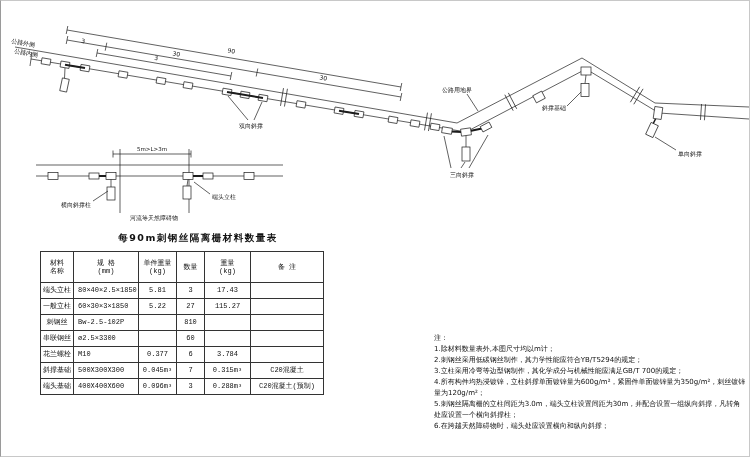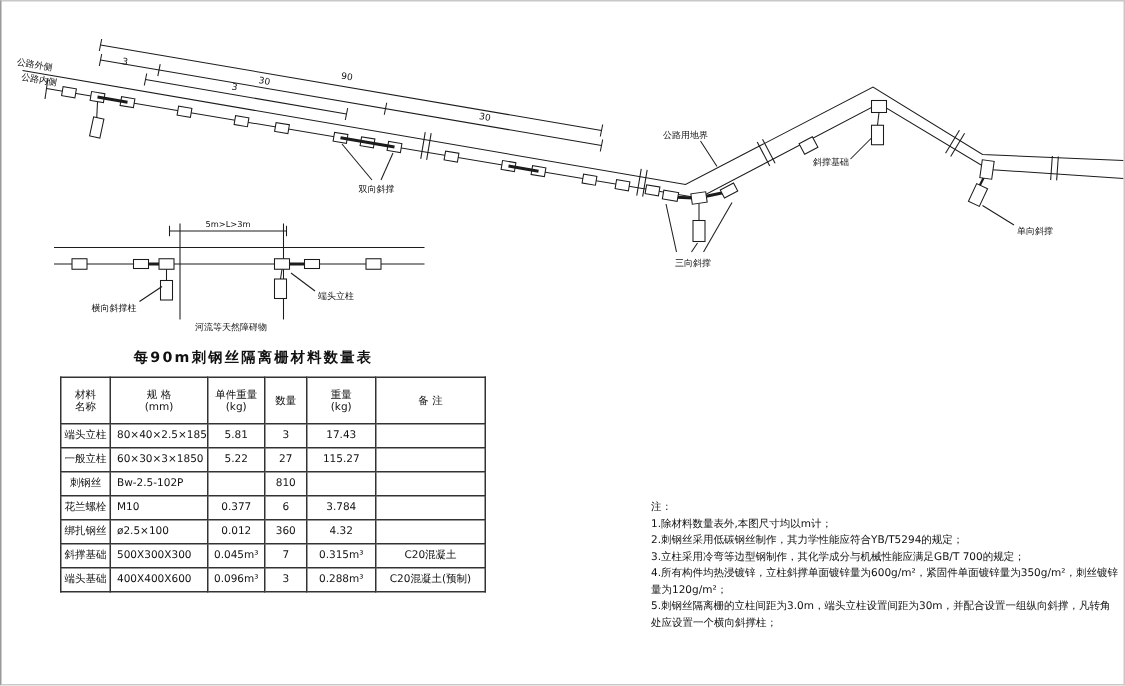--- a/index.html
+++ b/index.html
@@ -8,26 +8,26 @@
     font-family:"DejaVu Sans","Liberation Sans",sans-serif;color:#111;
     overflow:hidden;border:1px solid #c8c8c8;box-sizing:border-box;
     border-left:1px solid #9a9a9a;
   }
   svg{position:absolute;left:0;top:0;}
   svg text{fill:#111;font-family:"DejaVu Sans","Liberation Sans",sans-serif;}
   .lbl{font-size:6px;}
   .dim{font-size:6px;}
 
   #table-title{
-    position:absolute;left:27px;top:231px;width:282px;text-align:center;
+    position:absolute;left:56px;top:231px;width:282px;text-align:center;
     font-size:9.5px;font-weight:bold;letter-spacing:1.5px;
   }
   #materials-table{
     position:absolute;left:39px;top:250px;border-collapse:collapse;
-    table-layout:fixed;width:283px;
+    table-layout:fixed;width:283px;font-family:Liberation Mono, monospace;
   }
   #materials-table th,#materials-table td{
     border:1px solid #333;font-size:7px;font-weight:normal;
     padding:0 2px;text-align:center;overflow:hidden;white-space:nowrap;
     height:15px;line-height:1.15;
   }
   #materials-table thead th{height:30px;}
   #materials-table td.spec{text-align:left;padding-left:4px;}
   .hdr2{display:block;}
 
@@ -296,33 +296,33 @@
         </tr>
         <tr>
           <td>刺钢丝</td>
           <td class="spec">Bw-2.5-102P</td>
           <td></td>
           <td>810</td>
           <td></td>
           <td></td>
         </tr>
         <tr>
+          <td>串联钢丝</td>
+          <td class="spec">ø2.5×3300</td>
+          <td></td>
+          <td>60</td>
+          <td></td>
+          <td></td>
+        </tr>
+        <tr>
           <td>花兰螺栓</td>
           <td class="spec">M10</td>
           <td>0.377</td>
           <td>6</td>
           <td>3.784</td>
-          <td></td>
-        </tr>
-        <tr>
-          <td>绑扎钢丝</td>
-          <td class="spec">ø2.5×100</td>
-          <td>0.012</td>
-          <td>360</td>
-          <td>4.32</td>
           <td></td>
         </tr>
         <tr>
           <td>斜撑基础</td>
           <td class="spec">500X300X300</td>
           <td>0.045m³</td>
           <td>7</td>
           <td>0.315m³</td>
           <td>C20混凝土</td>
         </tr>
@@ -337,15 +337,16 @@
       </tbody>
   </table>
 
   <div id="notes">
     <div class="note-item">注：</div>
   <div class="note-item">1.除材料数量表外,本图尺寸均以m计；</div>
       <div class="note-item">2.刺钢丝采用低碳钢丝制作，其力学性能应符合YB/T5294的规定；</div>
       <div class="note-item">3.立柱采用冷弯等边型钢制作，其化学成分与机械性能应满足GB/T 700的规定；</div>
       <div class="note-item">4.所有构件均热浸镀锌，立柱斜撑单面镀锌量为600g/m²，紧固件单面镀锌量为350g/m²，刺丝镀锌量为120g/m²；</div>
       <div class="note-item">5.刺钢丝隔离栅的立柱间距为3.0m，端头立柱设置间距为30m，并配合设置一组纵向斜撑，凡转角处应设置一个横向斜撑柱；</div>
+      <div class="note-item">6.在跨越天然障碍物时，端头处应设置横向和纵向斜撑；</div>
     </div>
 
 </div>
 
 </body></html>

